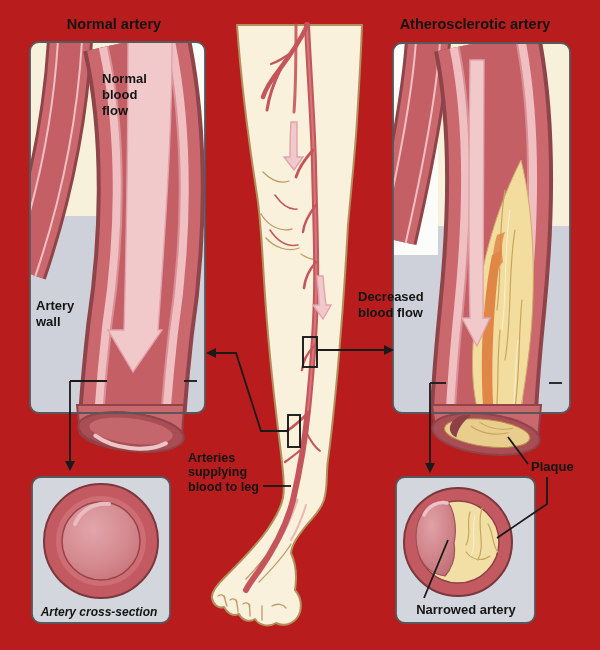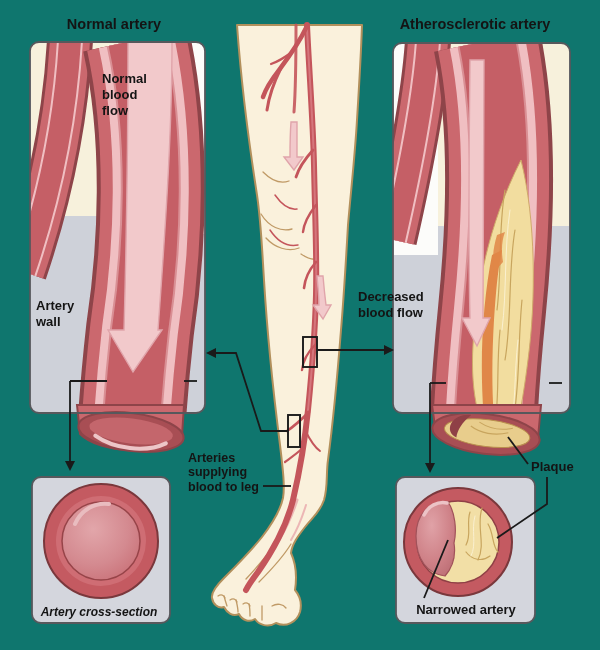--- a/index.html
+++ b/index.html
@@ -1,16 +1,16 @@
 <!DOCTYPE html>
 <html><head>
 <meta charset="utf-8">
 <style>
   html,body{margin:0;padding:0;background:#ffffff;}
-  .stage{position:relative;width:600px;height:650px;background:#0f766e;overflow:hidden;}
+  .stage{position:relative;width:600px;height:650px;background:#b91c1c;overflow:hidden;}
   svg{display:block;}
   text{font-family:"Liberation Sans","DejaVu Sans",sans-serif;font-weight:bold;fill:#141414;}
   .title{font-size:14.5px;}
   .lbl{font-size:13px;}
   .lbl-sm{font-size:12.5px;}
   .caption-italic{font-size:12px;font-style:italic;}
   .box{fill:#ced1d9;stroke:none;}
   .box-border{fill:none;stroke:#57585c;stroke-width:1.8;}
   .cream{fill:#f7f1dc;}
   .white-strip{fill:#fcfcfa;}

